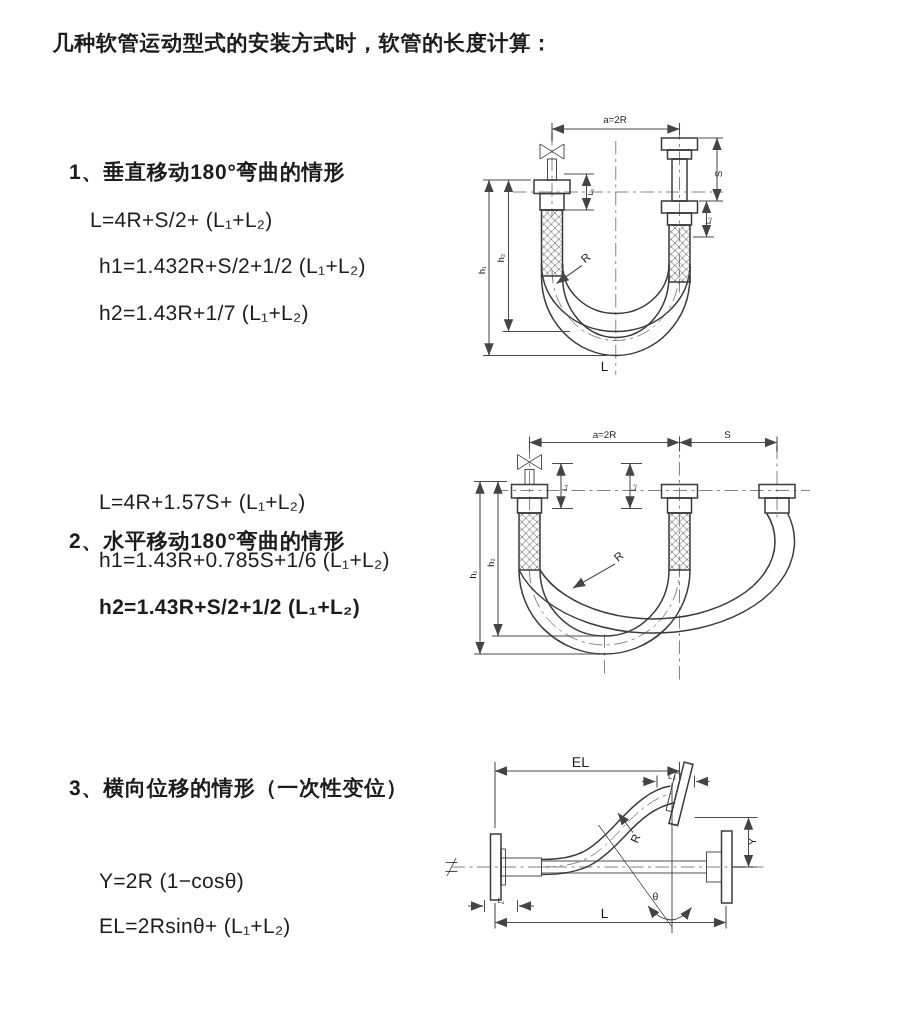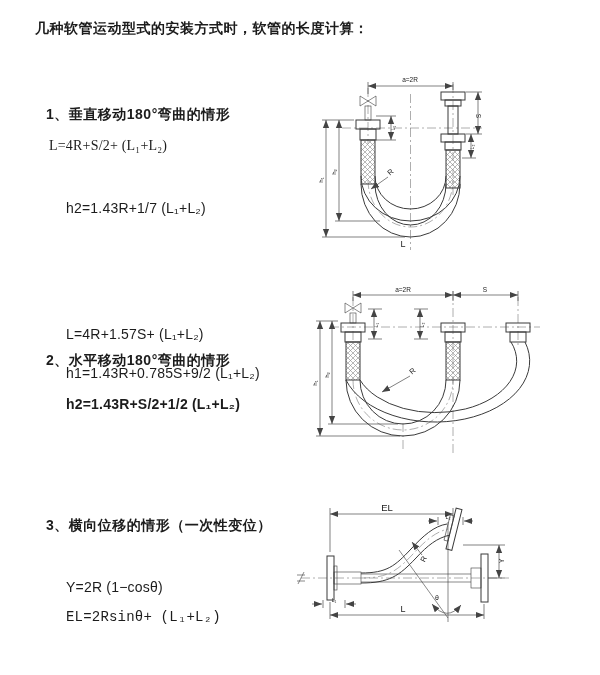--- a/index.html
+++ b/index.html
@@ -17,31 +17,32 @@
   svg text{fill:#1c1c1c;font-family:"Liberation Sans","DejaVu Sans",sans-serif;}
 </style>
 </head>
 <body>
 
 <div id="page">
 
   <div class="abs title" style="left:35px;top:20px;">几种软管运动型式的安装方式时，软管的长度计算：</div>
 
   <div class="abs heading" style="left:46px;top:106px;">1、垂直移动180°弯曲的情形</div>
-  <div class="abs formula" style="left:49px;top:138px;font-family:Liberation Serif, serif;">L=4R+S/2+ (L₁+L₂)</div>
+  <div class="abs formula" style="left:60px;top:138px;">L=4R+S/2+ (L₁+L₂)</div>
+  <div class="abs formula" style="left:66px;top:169px;">h1=1.432R+S/2+1/2 (L₁+L₂)</div>
   <div class="abs formula" style="left:66px;top:200px;">h2=1.43R+1/7 (L₁+L₂)</div>
 
   <div class="abs heading" style="left:46px;top:304px;margin-top:48px;">2、水平移动180°弯曲的情形</div>
   <div class="abs formula" style="left:66px;top:326px;">L=4R+1.57S+ (L₁+L₂)</div>
-  <div class="abs formula" style="left:66px;top:365px;">h1=1.43R+0.785S+9/2 (L₁+L₂)</div>
+  <div class="abs formula" style="left:66px;top:365px;">h1=1.43R+0.785S+1/6 (L₁+L₂)</div>
   <div class="abs formula" style="left:66px;top:396px;font-weight:bold;">h2=1.43R+S/2+1/2 (L₁+L₂)</div>
 
   <div class="abs heading" style="left:46px;top:517px;">3、横向位移的情形（一次性变位）</div>
   <div class="abs formula" style="left:66px;top:579px;text-align:right;">Y=2R (1−cosθ)</div>
-  <div class="abs formula" style="left:66px;top:609px;font-family:Liberation Mono, monospace;">EL=2Rsinθ+ (L₁+L₂)</div>
+  <div class="abs formula" style="left:66px;top:609px;">EL=2Rsinθ+ (L₁+L₂)</div>
 
   <svg style="left:310px;top:72px;" width="280" height="185" viewBox="0 0 280 185">
     <defs>
       <pattern id="ph1" width="5" height="5" patternUnits="userSpaceOnUse">
         <path d="M0,0 L5,5 M5,0 L0,5" stroke="#8a8a8a" stroke-width="0.6"></path>
       </pattern>
       <marker id="m1" viewBox="0 0 10 10" refX="9" refY="5" markerWidth="9" markerHeight="9" orient="auto-start-reverse" markerUnits="userSpaceOnUse">
         <path d="M0,1.5 L9,5 L0,8.5 Z" fill="#444"></path>
       </marker>
     </defs>

